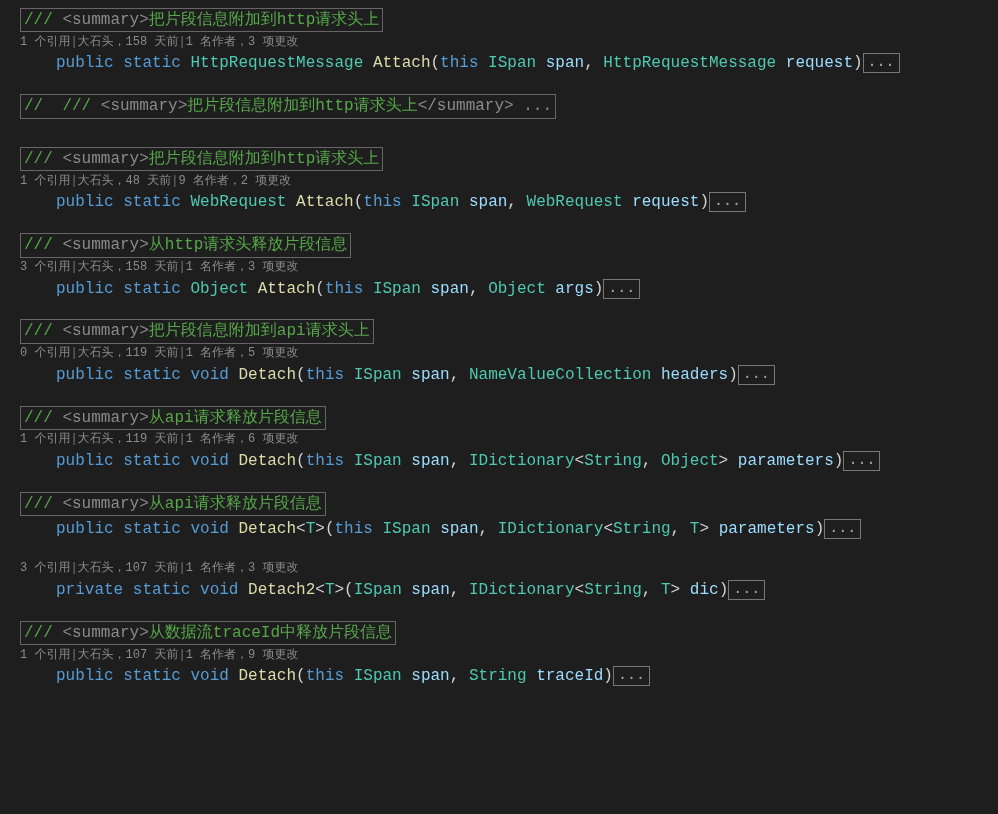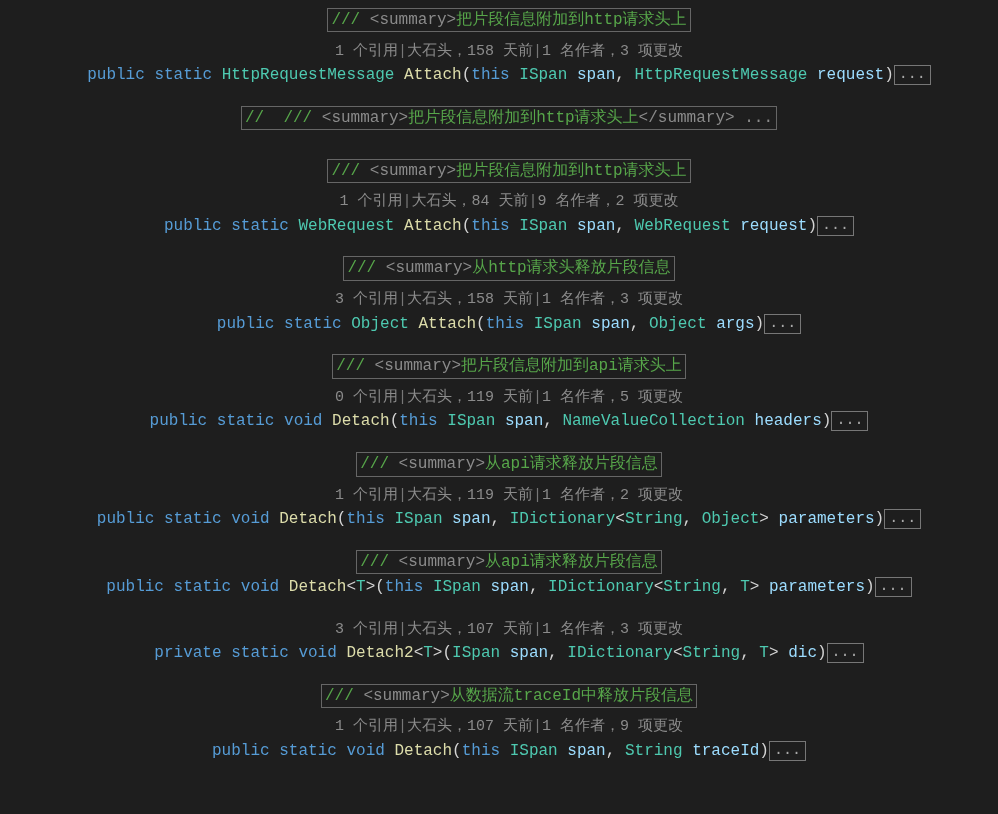--- a/index.html
+++ b/index.html
@@ -5,40 +5,39 @@
   html, body {
     margin: 0;
     padding: 0;
     background: #1e1e1e;
     color: #d4d4d4;
     font-family: Consolas, "Courier New", monospace;
     font-size: 16px;
     line-height: 1.55;
     width: 998px;
   }
-  .editor { padding: 8px 0 8px 20px; text-align: center; }
+  .editor { padding: 8px 0 8px 20px; }
   .block { margin-bottom: 18px; }
   .summary-line {
     display: inline-block;
     border: 1px solid #666;
     padding: 0 3px;
     line-height: 1.4;
     color: #8b8b8b;
     white-space: pre;
   }
   .summary-line .c  { color: #57A64A; }
   .summary-line .cp { color: #8b8b8b; }
   .codelens {
     color: #8b8b8b;
-    font-size: 15px;
+    font-size: 12px;
     white-space: pre;
-    margin-top: 7px;
   }
   .codelens .sep { color: #777; }
-  .sig { white-space: pre; }
+  .sig { white-space: pre; margin-left: 36px; }
   .kw   { color: #569cd6; }
   .type { color: #4ec9b0; }
   .name { color: #dcdcaa; }
   .ident{ color: #9cdcfe; }
   .punc { color: #d4d4d4; }
   .gen  { color: #d4d4d4; }
   .collapse-box {
     display: inline-block;
     border: 1px solid #777;
     padding: 0 4px;
@@ -58,36 +57,36 @@
     <div class="block">
       <div><span class="summary-line"><span class="c">/// </span><span class="cp">&lt;summary&gt;</span><span class="c">把片段信息附加到http请求头上</span></span></div>
       <div class="codelens"><span>1 个引用</span><span class="sep">|</span><span>大石头，158 天前</span><span class="sep">|</span><span>1 名作者，3 项更改</span></div>
       <div class="sig"><span class="kw">public</span> <span class="kw">static</span> <span class="type">HttpRequestMessage</span> <span class="name">Attach</span><span class="punc">(</span><span class="kw">this</span> <span class="type">ISpan</span> <span class="ident">span</span><span class="punc">, </span><span class="type">HttpRequestMessage</span> <span class="ident">request</span><span class="punc">)</span><span class="collapse-box">...</span></div>
     </div>
     <div class="block" style="margin-bottom: 28px;">
       <div><span class="summary-line"><span class="c">//  /// </span><span class="cp">&lt;summary&gt;</span><span class="c">把片段信息附加到http请求头上</span><span class="cp">&lt;/summary&gt;</span><span class="cp"> ...</span></span></div>
     </div>
     <div class="block">
       <div><span class="summary-line"><span class="c">/// </span><span class="cp">&lt;summary&gt;</span><span class="c">把片段信息附加到http请求头上</span></span></div>
-      <div class="codelens"><span>1 个引用</span><span class="sep">|</span><span>大石头，84 天前</span><span class="sep">|</span><span>9 名作者，2 项更改</span></div>
+      <div class="codelens"><span>1 个引用</span><span class="sep">|</span><span>大石头，48 天前</span><span class="sep">|</span><span>9 名作者，2 项更改</span></div>
       <div class="sig"><span class="kw">public</span> <span class="kw">static</span> <span class="type">WebRequest</span> <span class="name">Attach</span><span class="punc">(</span><span class="kw">this</span> <span class="type">ISpan</span> <span class="ident">span</span><span class="punc">, </span><span class="type">WebRequest</span> <span class="ident">request</span><span class="punc">)</span><span class="collapse-box">...</span></div>
     </div>
     <div class="block">
       <div><span class="summary-line"><span class="c">/// </span><span class="cp">&lt;summary&gt;</span><span class="c">从http请求头释放片段信息</span></span></div>
       <div class="codelens"><span>3 个引用</span><span class="sep">|</span><span>大石头，158 天前</span><span class="sep">|</span><span>1 名作者，3 项更改</span></div>
       <div class="sig"><span class="kw">public</span> <span class="kw">static</span> <span class="type">Object</span> <span class="name">Attach</span><span class="punc">(</span><span class="kw">this</span> <span class="type">ISpan</span> <span class="ident">span</span><span class="punc">, </span><span class="type">Object</span> <span class="ident">args</span><span class="punc">)</span><span class="collapse-box">...</span></div>
     </div>
     <div class="block">
       <div><span class="summary-line"><span class="c">/// </span><span class="cp">&lt;summary&gt;</span><span class="c">把片段信息附加到api请求头上</span></span></div>
       <div class="codelens"><span>0 个引用</span><span class="sep">|</span><span>大石头，119 天前</span><span class="sep">|</span><span>1 名作者，5 项更改</span></div>
       <div class="sig"><span class="kw">public</span> <span class="kw">static</span> <span class="kw">void</span> <span class="name">Detach</span><span class="punc">(</span><span class="kw">this</span> <span class="type">ISpan</span> <span class="ident">span</span><span class="punc">, </span><span class="type">NameValueCollection</span> <span class="ident">headers</span><span class="punc">)</span><span class="collapse-box">...</span></div>
     </div>
     <div class="block">
       <div><span class="summary-line"><span class="c">/// </span><span class="cp">&lt;summary&gt;</span><span class="c">从api请求释放片段信息</span></span></div>
-      <div class="codelens"><span>1 个引用</span><span class="sep">|</span><span>大石头，119 天前</span><span class="sep">|</span><span>1 名作者，2 项更改</span></div>
+      <div class="codelens"><span>1 个引用</span><span class="sep">|</span><span>大石头，119 天前</span><span class="sep">|</span><span>1 名作者，6 项更改</span></div>
       <div class="sig"><span class="kw">public</span> <span class="kw">static</span> <span class="kw">void</span> <span class="name">Detach</span><span class="punc">(</span><span class="kw">this</span> <span class="type">ISpan</span> <span class="ident">span</span><span class="punc">, </span><span class="type">IDictionary</span><span class="gen">&lt;</span><span class="type">String</span><span class="punc">, </span><span class="type">Object</span><span class="gen">&gt;</span> <span class="ident">parameters</span><span class="punc">)</span><span class="collapse-box">...</span></div>
     </div>
     <div class="block">
       <div><span class="summary-line"><span class="c">/// </span><span class="cp">&lt;summary&gt;</span><span class="c">从api请求释放片段信息</span></span></div>
       <div class="sig"><span class="kw">public</span> <span class="kw">static</span> <span class="kw">void</span> <span class="name">Detach</span><span class="gen">&lt;</span><span class="type">T</span><span class="gen">&gt;</span><span class="punc">(</span><span class="kw">this</span> <span class="type">ISpan</span> <span class="ident">span</span><span class="punc">, </span><span class="type">IDictionary</span><span class="gen">&lt;</span><span class="type">String</span><span class="punc">, </span><span class="type">T</span><span class="gen">&gt;</span> <span class="ident">parameters</span><span class="punc">)</span><span class="collapse-box">...</span></div>
     </div>
     <div class="block">
       <div class="codelens"><span>3 个引用</span><span class="sep">|</span><span>大石头，107 天前</span><span class="sep">|</span><span>1 名作者，3 项更改</span></div>
       <div class="sig"><span class="kw">private</span> <span class="kw">static</span> <span class="kw">void</span> <span class="name">Detach2</span><span class="gen">&lt;</span><span class="type">T</span><span class="gen">&gt;</span><span class="punc">(</span><span class="type">ISpan</span> <span class="ident">span</span><span class="punc">, </span><span class="type">IDictionary</span><span class="gen">&lt;</span><span class="type">String</span><span class="punc">, </span><span class="type">T</span><span class="gen">&gt;</span> <span class="ident">dic</span><span class="punc">)</span><span class="collapse-box">...</span></div>
     </div>

